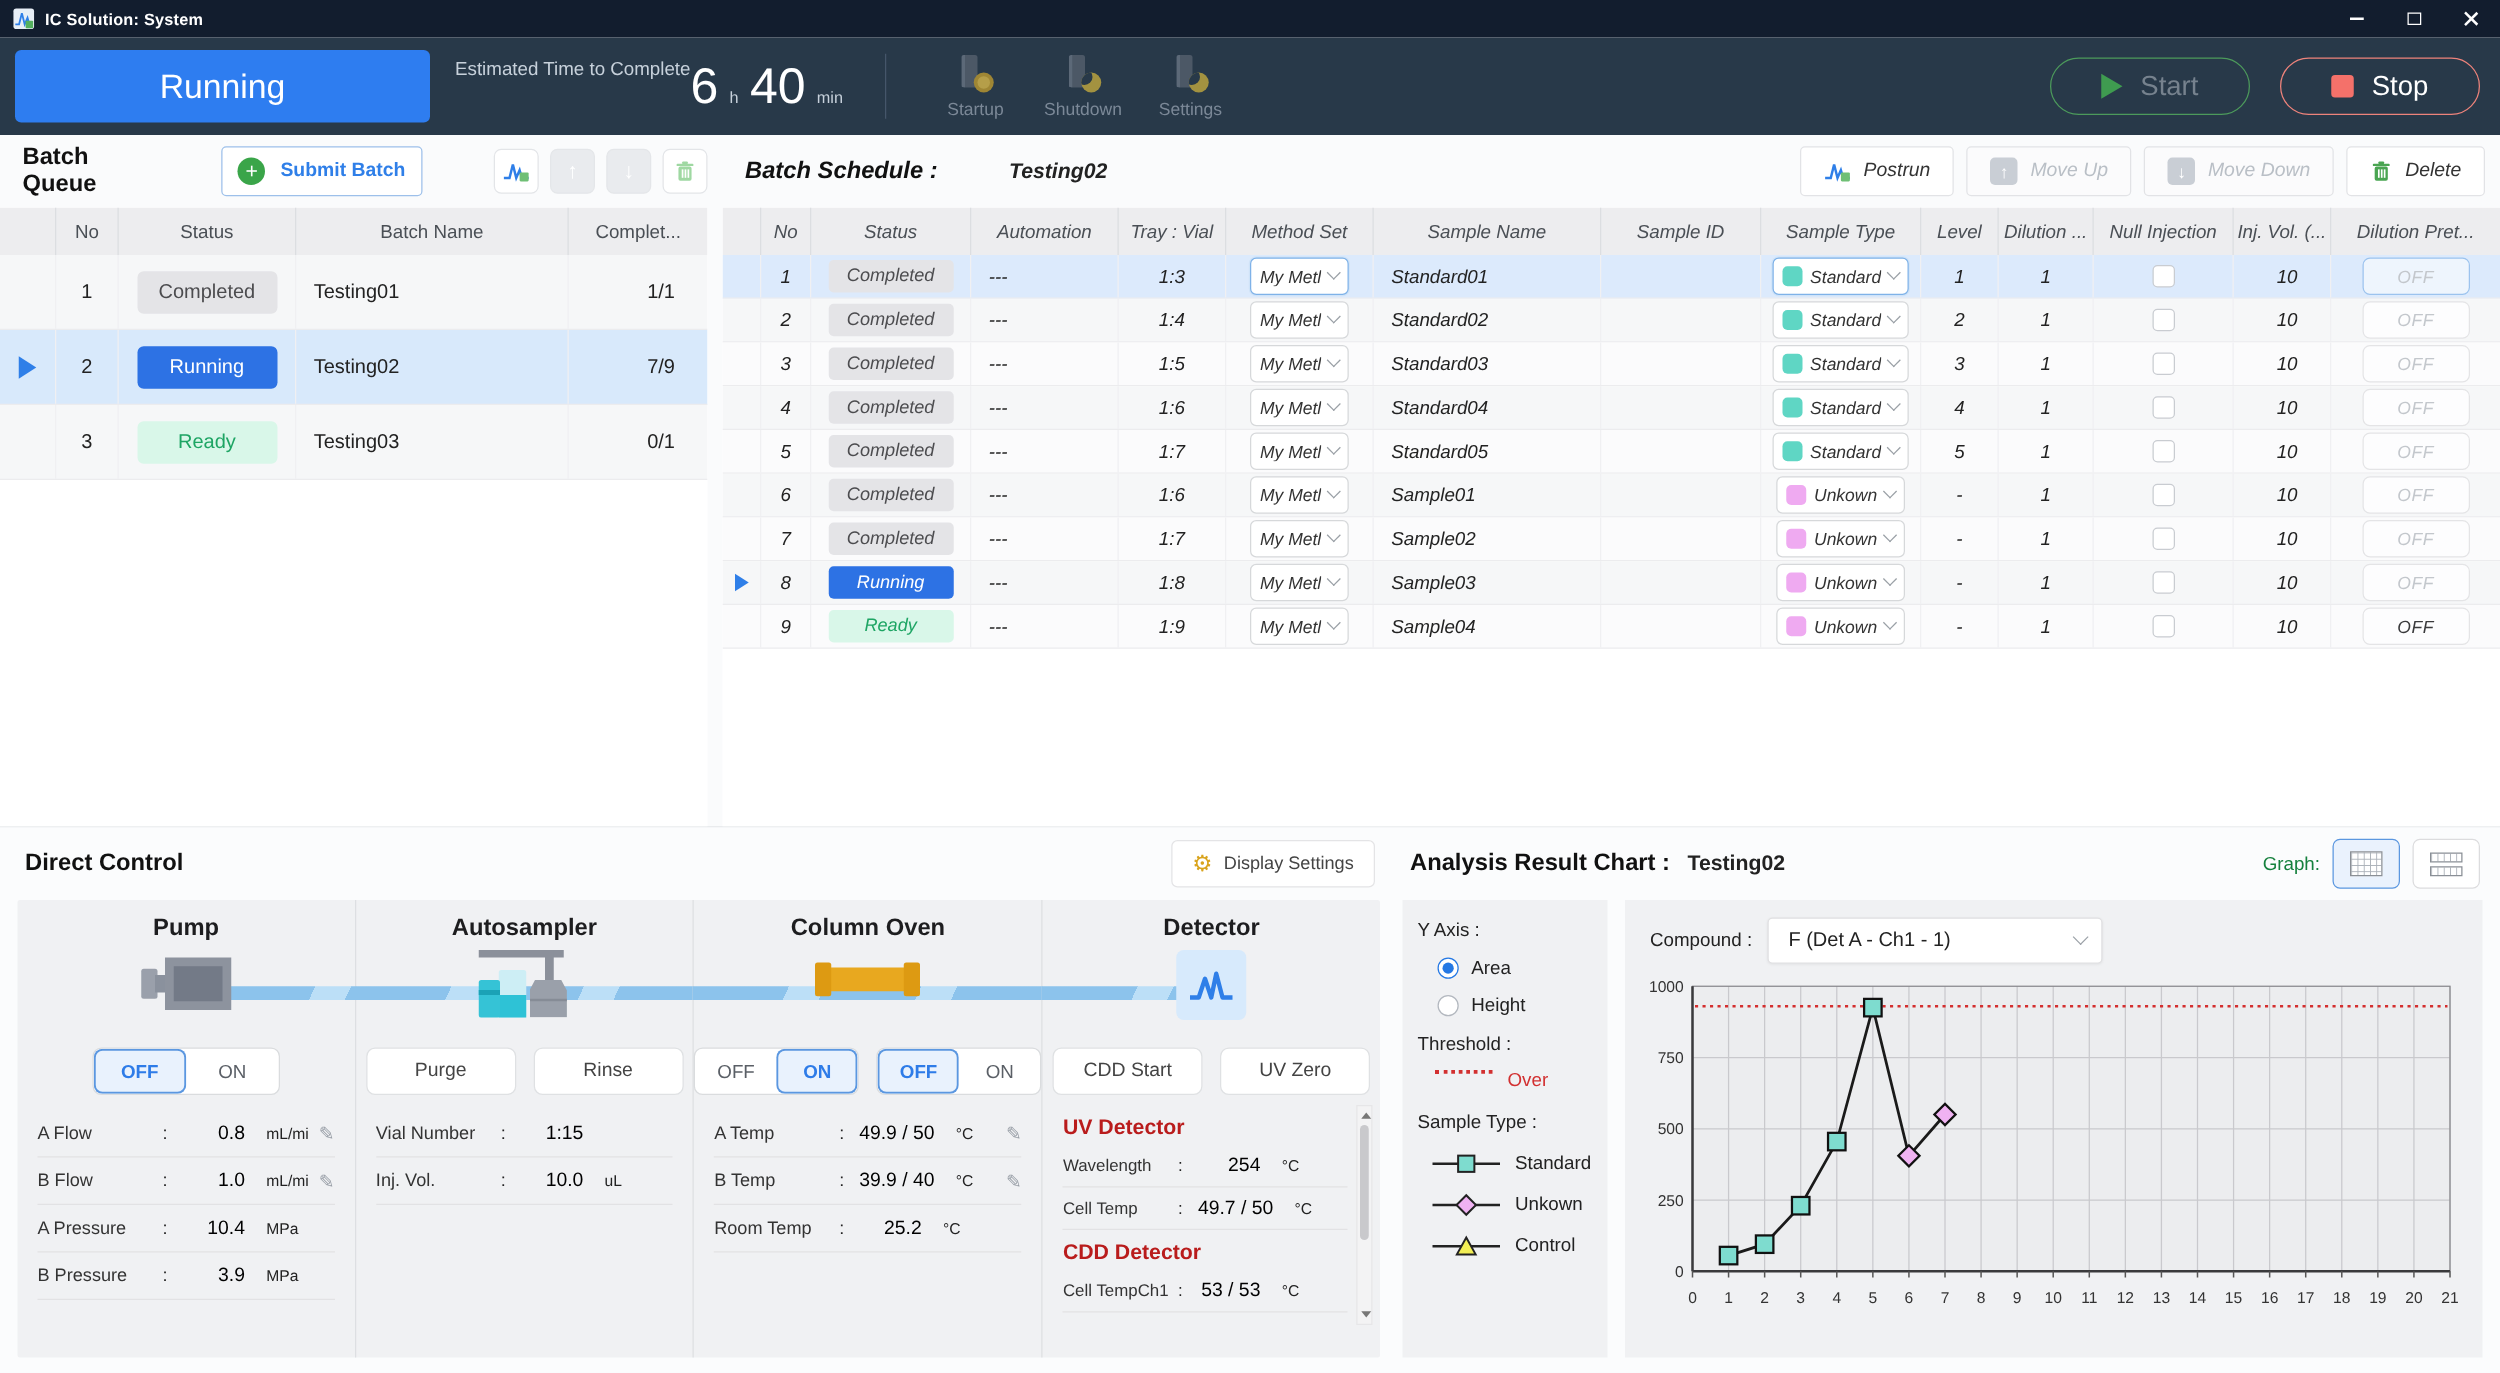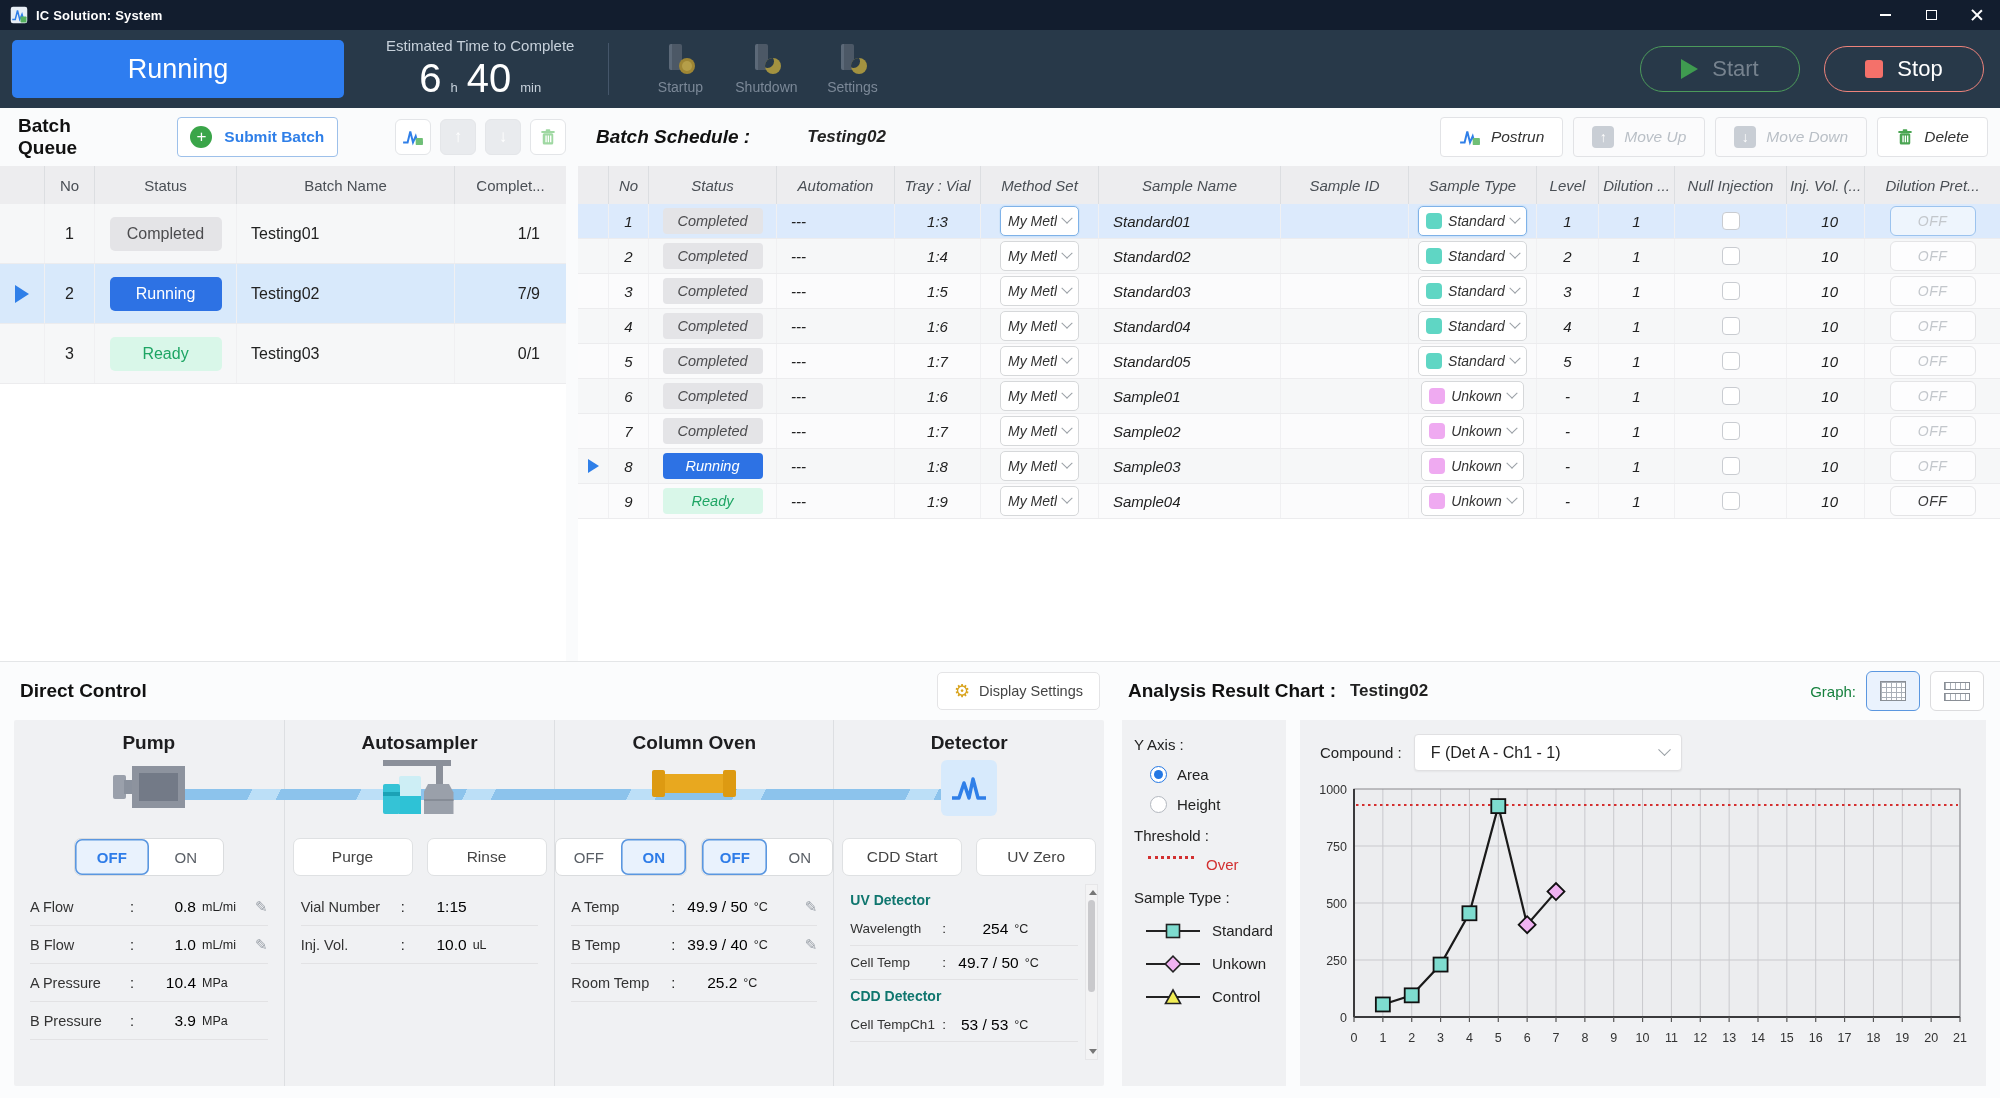--- a/index.html
+++ b/index.html
@@ -15,21 +15,21 @@
   .ic-min { width:11px; height:1.6px; background:#fff; }
   .ic-max { width:11px; height:10px; border:1.4px solid #fff; }
   .ic-close { position:relative; width:12px; height:12px; }
   .ic-close::before,.ic-close::after { content:''; position:absolute; left:5px; top:-1px; width:1.6px; height:14px; background:#fff; }
   .ic-close::before { transform:rotate(45deg);} .ic-close::after { transform:rotate(-45deg);}
 
   
   .toolbar { height:78px; background:#283949; display:flex; align-items:center; }
   .run-btn { margin-left:12px; width:332px; height:58px; background:#2e7df0; border-radius:5px; color:#fff;
              font-size:27px; display:flex; align-items:center; justify-content:center; }
-  .eta { margin-left:42px; display:flex; flex-direction:column; }
+  .eta { margin-left:20px; display:flex; flex-direction:row; }
   .eta-lab { font-size:15px; color:#c7d1db; margin-bottom:2px; }
   .eta-nums { display:flex; align-items:baseline; justify-content:center; color:#fff; gap:9px; }
   .eta-big { font-size:40px; }
   .eta-small { font-size:13px; color:#c7d1db; }
   .tb-div { width:1px; height:52px; background:#45566a; margin:0 28px 0 34px; }
   .tb-ibtn { width:86px; display:flex; flex-direction:column; align-items:center; gap:5px; opacity:.8; }
   .tb-ibtn .lab { font-size:14px; color:#909cab; }
   .inst-ic { position:relative; width:30px; height:30px; }
   .inst-body { position:absolute; left:4px; top:0; width:13px; height:26px; background:#55606e; border-radius:2px; border-left:3px solid #6a7584; }
   .sun { position:absolute; right:0; bottom:0; width:16px; height:16px; border-radius:50%; background:#bd9a30; }
@@ -142,27 +142,27 @@
   .tog { flex:1; display:flex; align-items:center; justify-content:center; font-size:15px; color:#5a5f66; border-radius:7px; }
   .tog.active { background:#e9f2fd; color:#2e7ce8; font-weight:bold; box-shadow:inset 0 0 0 1.6px #5b97e0; }
   .dbl .toggle { width:132px; }
   .act-btn { width:120px; height:38px; background:#fff; border:1px solid #dfe1e3; border-radius:7px;
              display:flex; align-items:center; justify-content:center; font-size:15.5px; color:#444; }
   .dc-rows { margin:12px 16px 0 16px; }
   .dcrow { height:38px; display:flex; align-items:center; border-bottom:1px solid #e2e2e4; font-size:14.5px; color:#222; }
   .dlab { width:100px; color:#333; }
   .dcolon { width:16px; }
   .dval { min-width:50px; text-align:right; font-size:15.5px; color:#000; }
-  .dunit { margin-left:6px; font-size:12.5px; color:#222; }
+  .dunit { margin-left:17px; font-size:12.5px; color:#222; }
   .pencil { margin-left:auto; color:#9aa0a8; font-size:15px; }
   .det-wrap { position:relative; margin:8px 6px 0 16px; height:176px; }
   .det-rows { margin-right:20px; }
   .det-rows .dcrow { height:34px; font-size:13.5px; }
   .det-rows .dlab { width:92px; }
-  .det-head { font-size:14px; font-weight:bold; color:#0f766e; padding:8px 0 4px 0; }
+  .det-head { font-size:17px; font-weight:bold; color:#b91c1c; padding:8px 0 4px 0; }
   .sbar { position:absolute; right:0; top:0; bottom:0; width:13px; background:#f3f3f4; border:1px solid #e6e6e8; }
   .sb-thumb { position:absolute; left:2px; right:2px; top:15px; height:92px; background:#c9c9cc; border-radius:5px; }
   .tri-u { position:absolute; left:2.5px; top:5px; border-left:4px solid transparent; border-right:4px solid transparent; border-bottom:5px solid #777; }
   .tri-d { position:absolute; left:2.5px; bottom:5px; border-left:4px solid transparent; border-right:4px solid transparent; border-top:5px solid #777; }
 
   
   .graph-toggle { margin-left:auto; display:flex; align-items:center; gap:10px; margin-right:2px; }
   .graph-lab { font-size:15px; color:#15803d; }
   .gbtn { width:54px; height:40px; background:#fff; border:1px solid #dcdcde; border-radius:6px; display:flex; align-items:center; justify-content:center; }
   .gbtn.sel { background:#eaf2fd; border-color:#5b97e0; }

